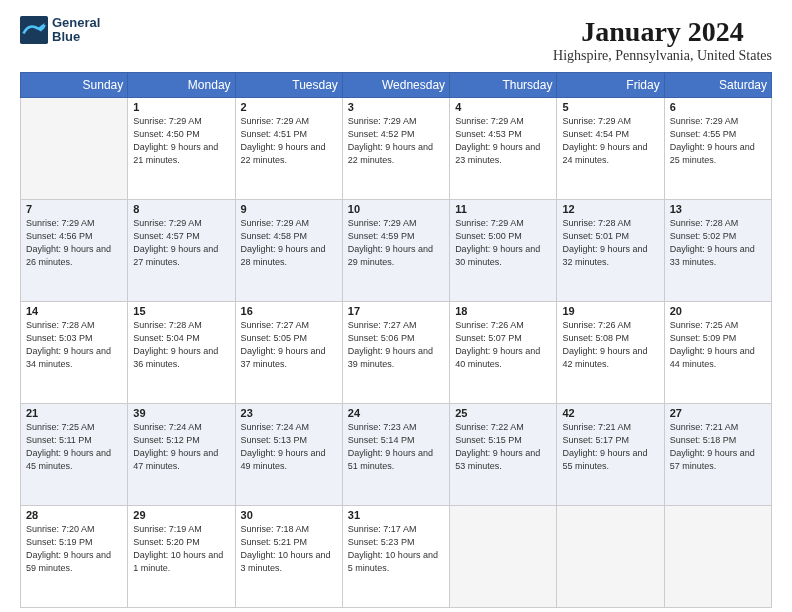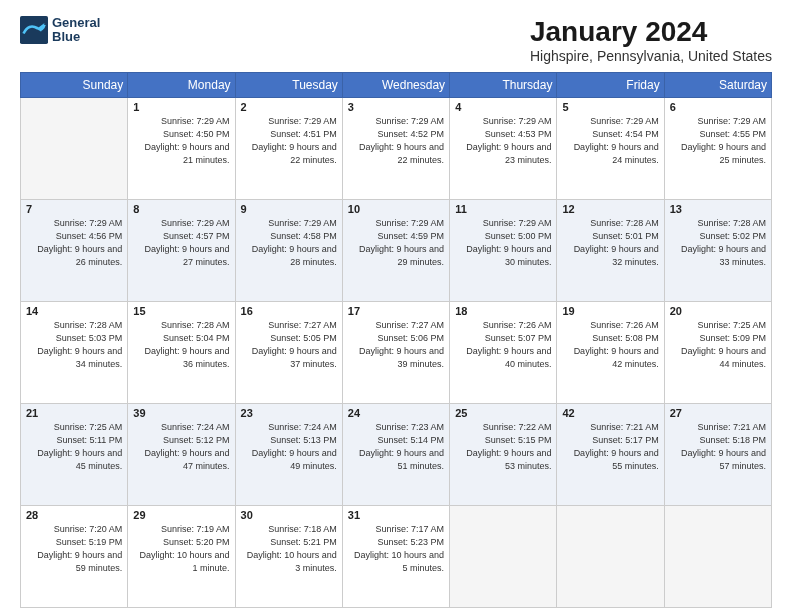--- a/index.html
+++ b/index.html
@@ -34,21 +34,22 @@
       font-size: 13px;
       font-weight: bold;
       color: #1a3a5c;
       line-height: 1.1;
     }
     .logo-icon {
       width: 28px;
       height: 28px;
     }
     .title-block {
-      text-align: left;
+      text-align: center;
+      font-family: Liberation Serif, serif;
     }
     .title-block h1 {
       font-size: 28px;
       font-weight: bold;
       color: #1a1a1a;
     }
     .title-block h2 {
       font-size: 14px;
       font-weight: normal;
       color: #333;
@@ -88,21 +89,20 @@
       font-size: 11px;
       font-weight: bold;
       color: #222;
       display: block;
       margin-bottom: 2px;
     }
     .day-info {
       font-size: 9px;
       color: #333;
       line-height: 1.45;
-      text-align: right;
     }
   </style>
 </head>
 <body>
 
 <div class="page">
   <div class="header">
     <div class="logo">
       <svg class="logo-icon" viewBox="0 0 32 32">
         <rect x="0" y="0" width="32" height="32" fill="#1a3a5c" rx="2"></rect>

